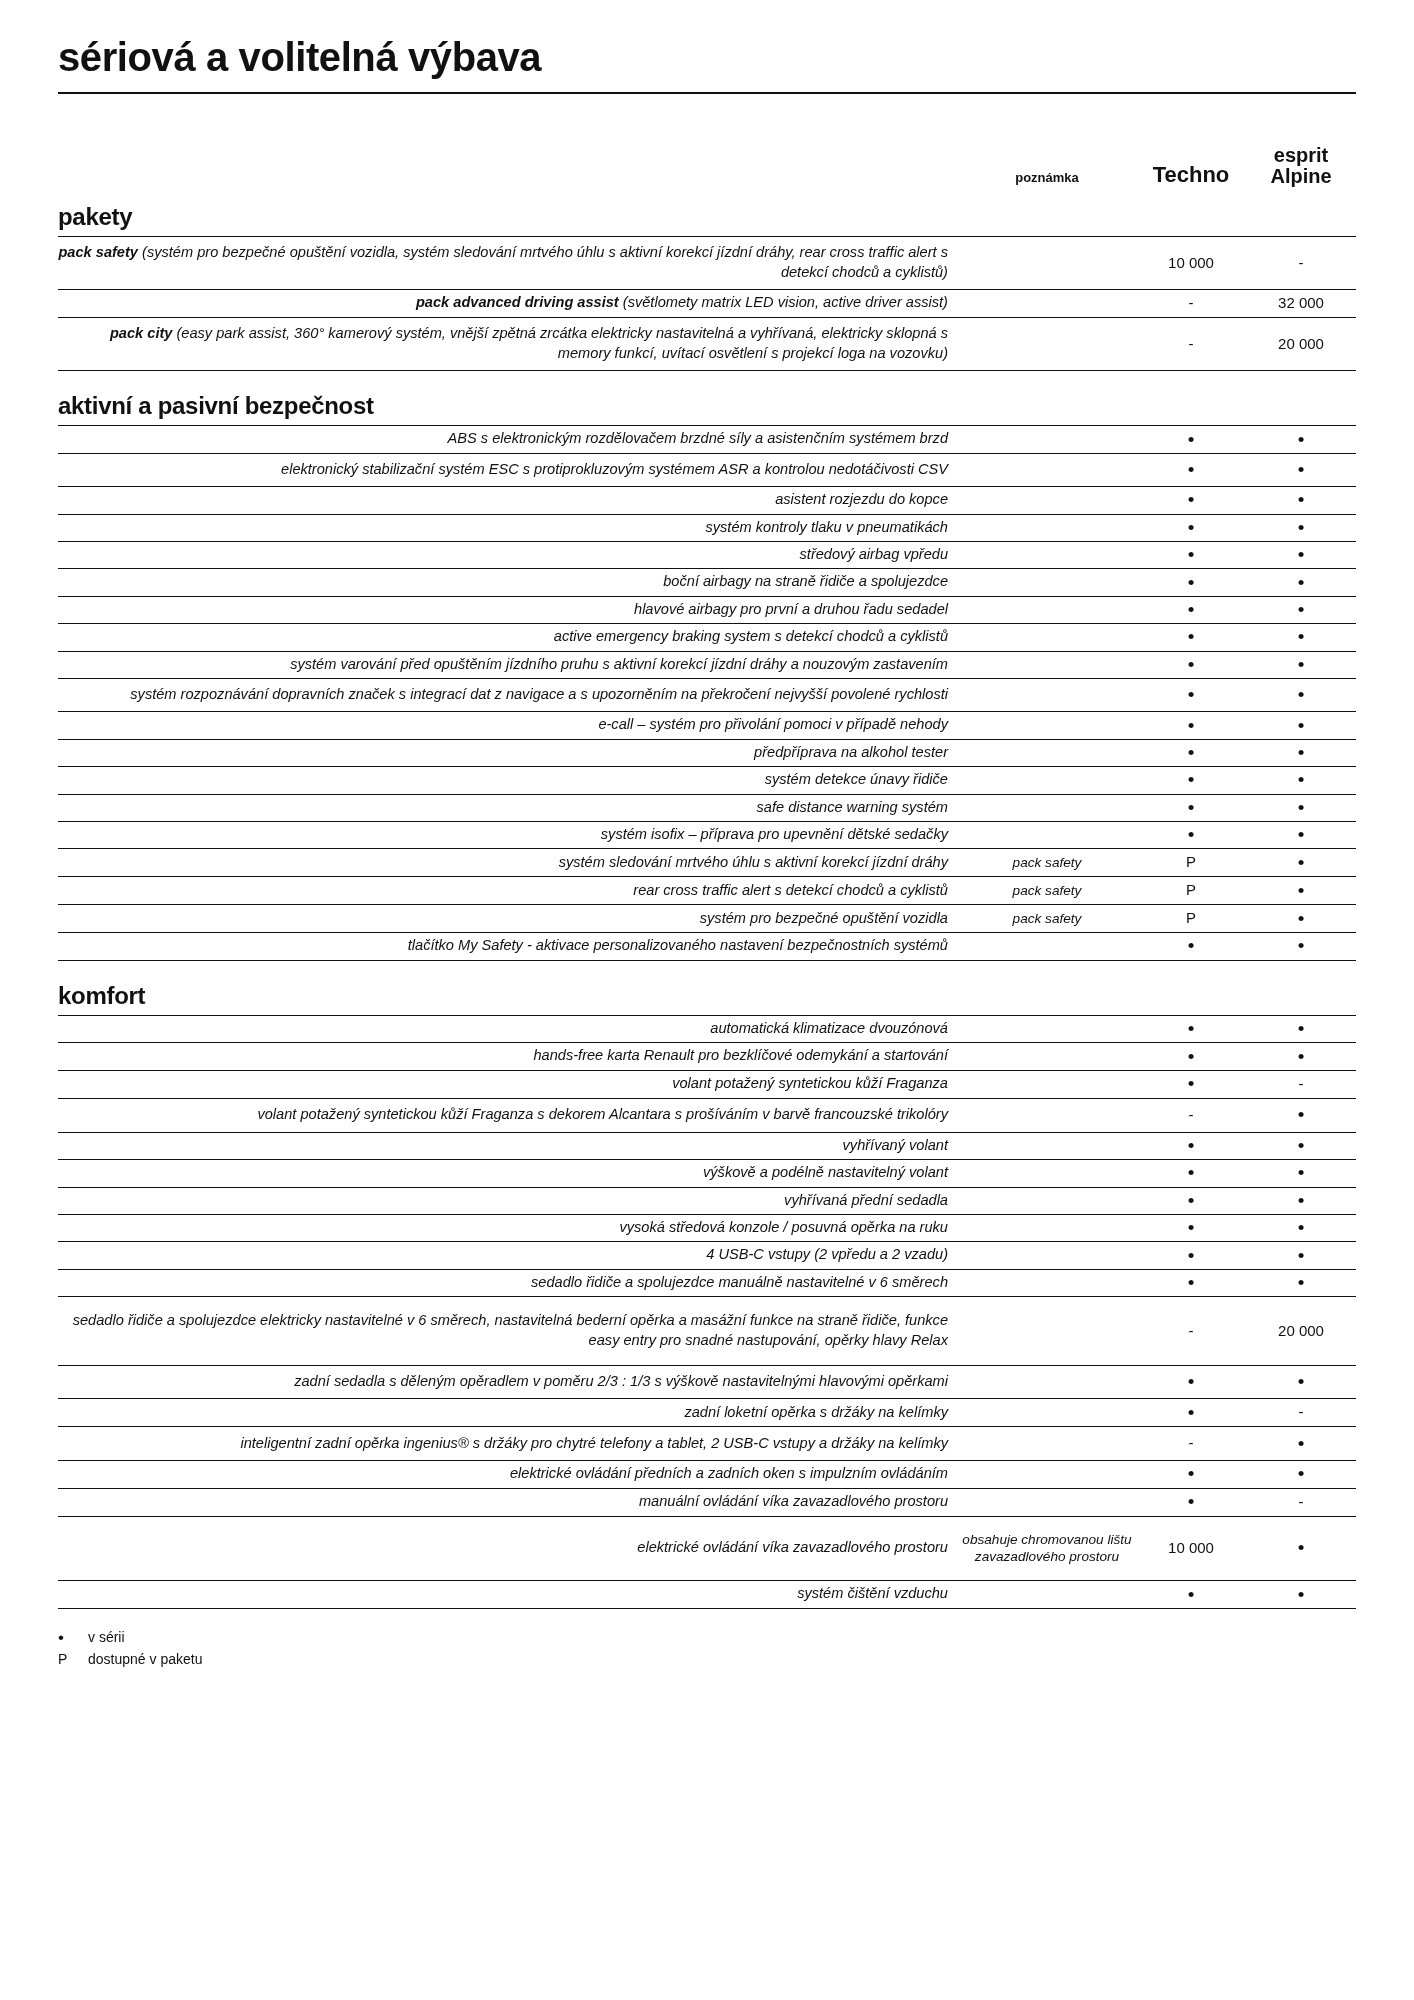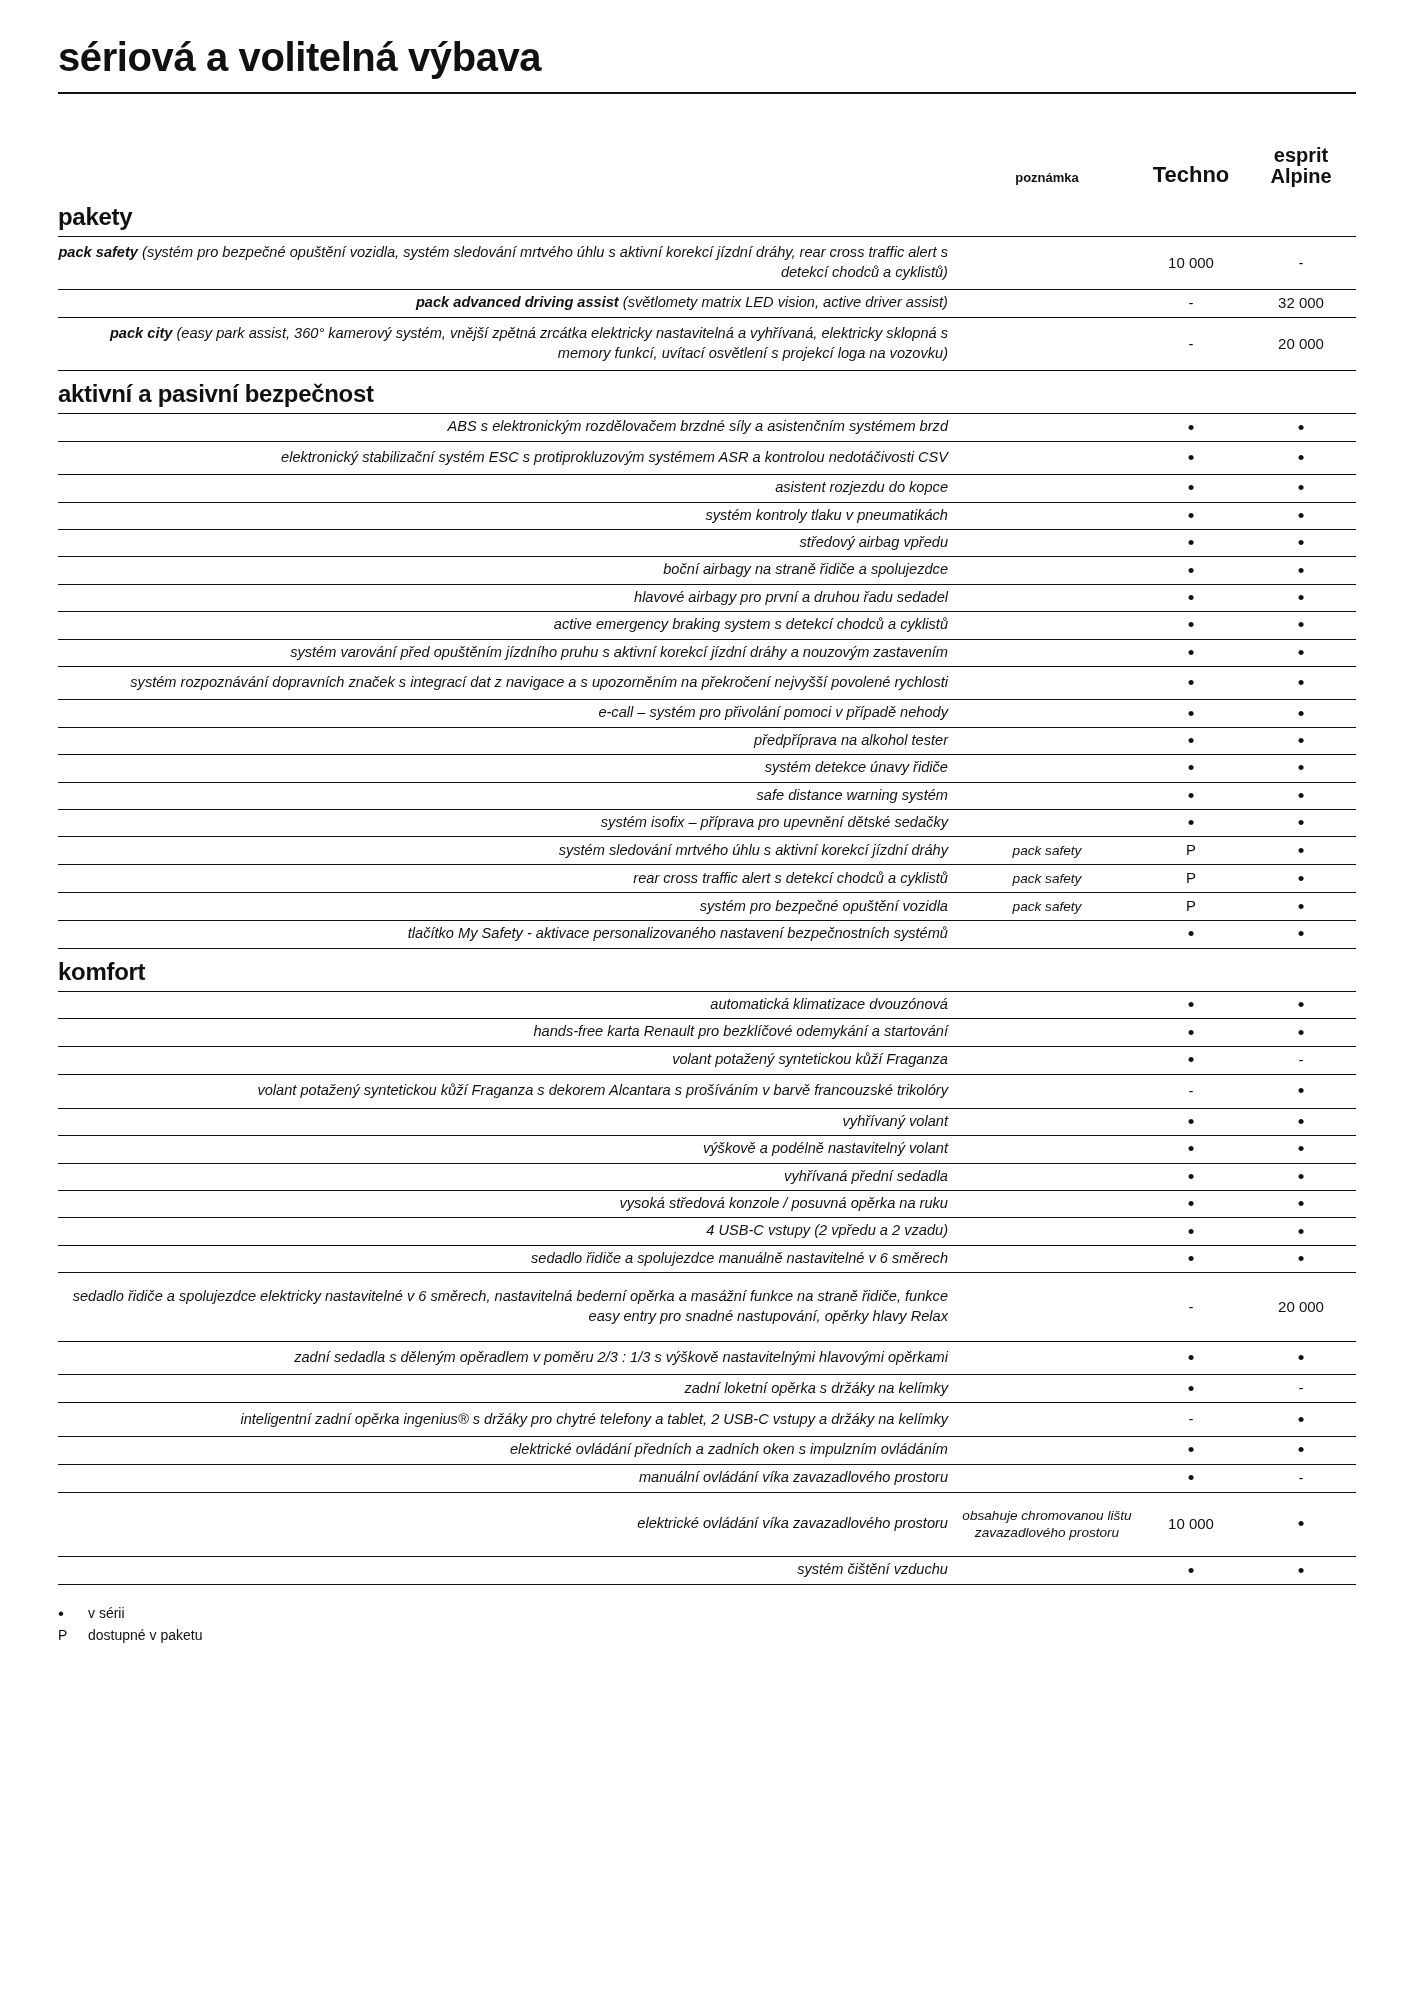--- a/index.html
+++ b/index.html
@@ -69,21 +69,21 @@
   .ch-trim.two-line { font-size: 20px; }
 
   
   .section-title {
     font-size: 24px;
     font-weight: bold;
     letter-spacing: -0.3px;
     margin: 16px 0 6px 0;
     line-height: 1.1;
   }
-  .section-title.tight { margin-top: 10px; }
+  .section-title.tight { margin-top: 22px; }
 
   
   .tbl {
     width: 100%;
     border-collapse: collapse;
     table-layout: fixed;
   }
   .tbl tr { border-top: 1.6px solid #111; }
   .tbl tr:last-child { border-bottom: 1.6px solid #111; }
   .tbl td {

